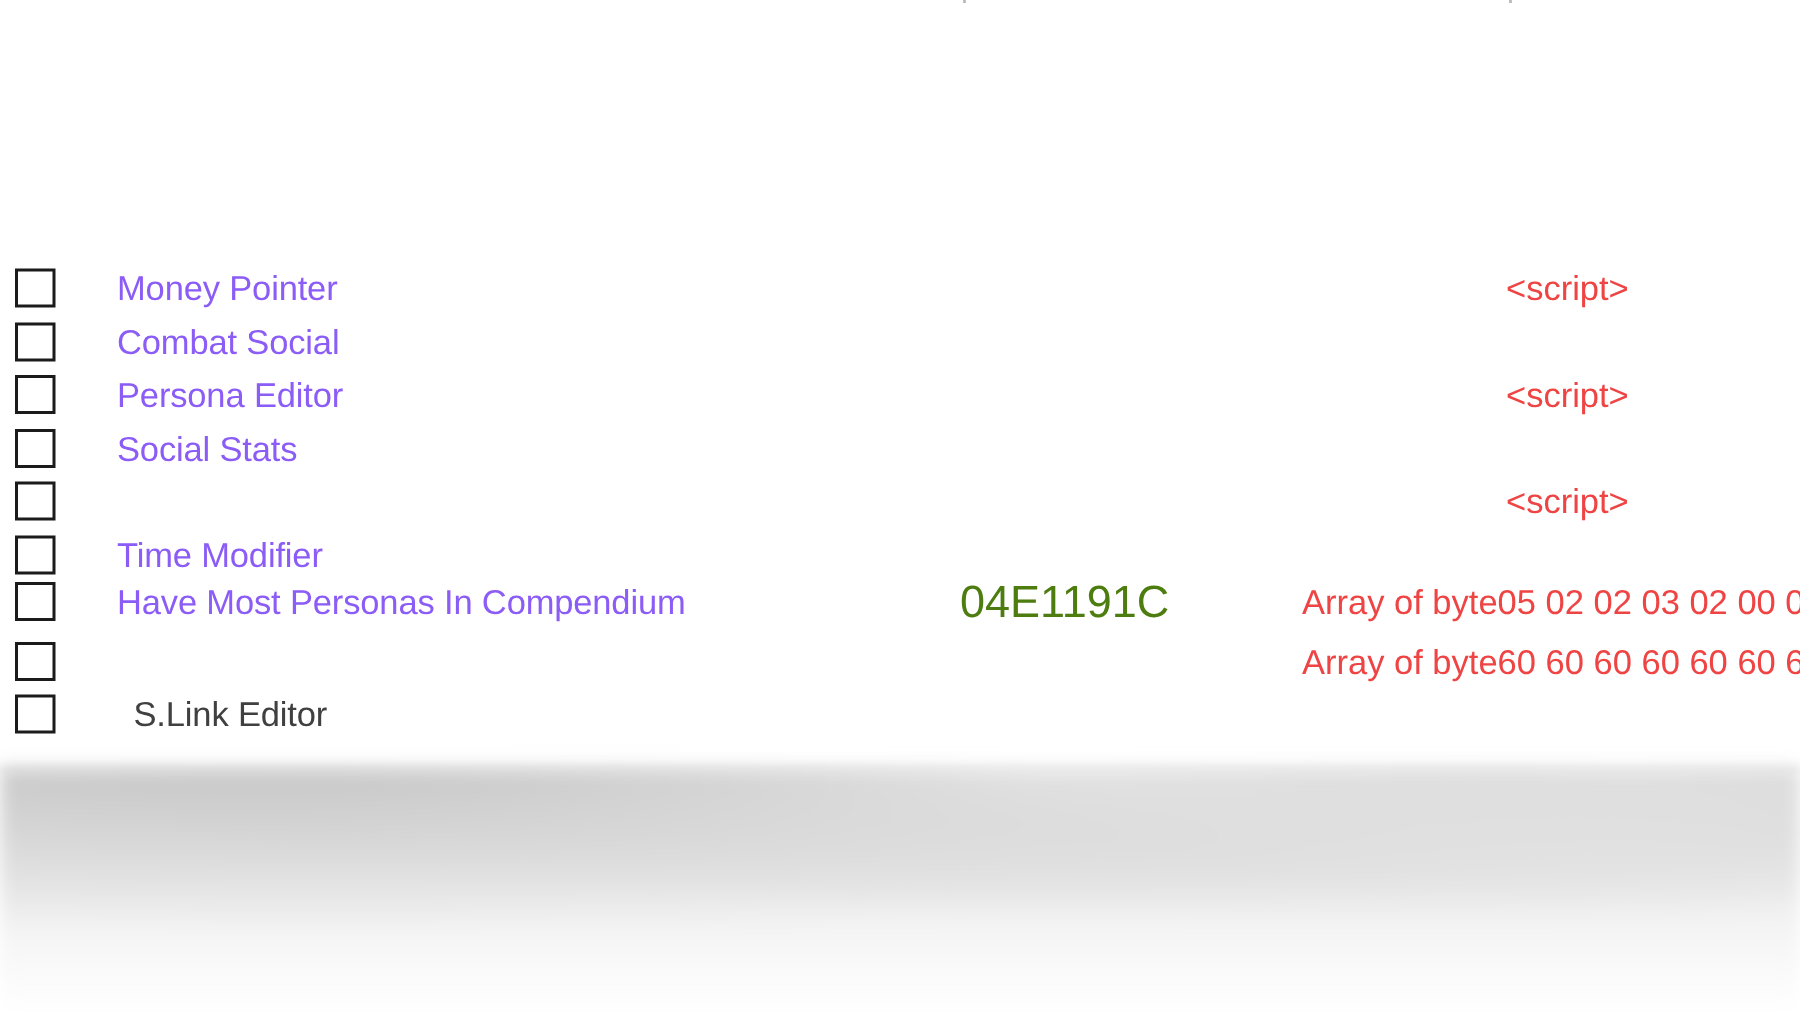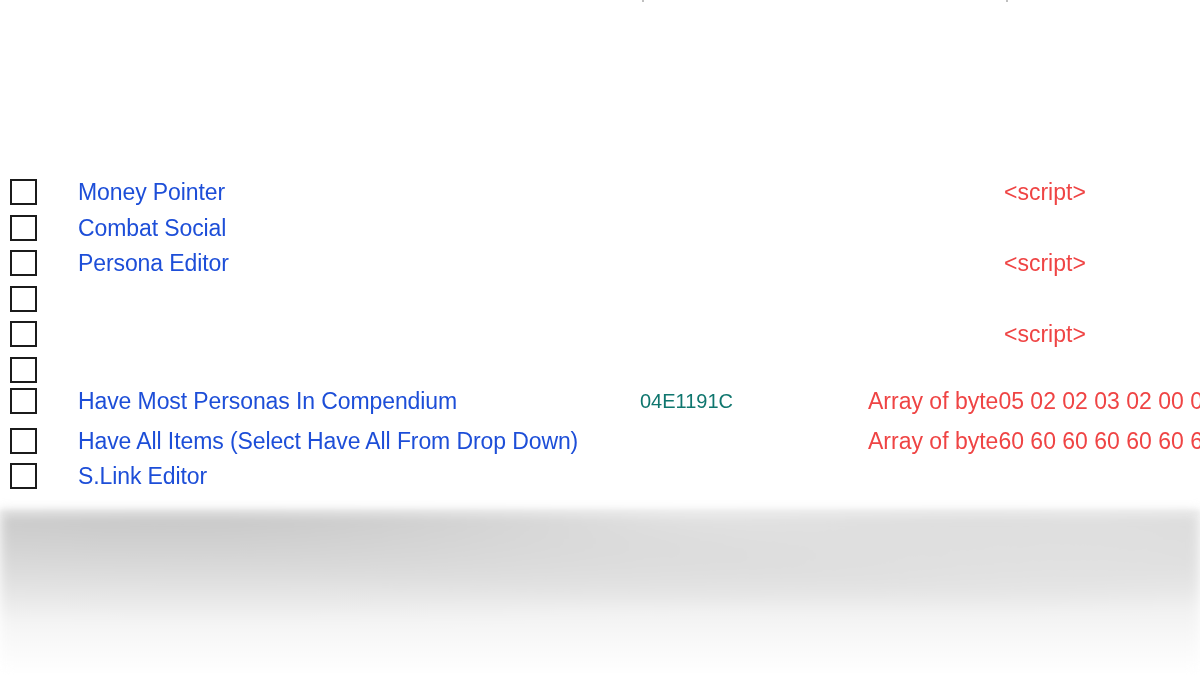--- a/index.html
+++ b/index.html
@@ -77,36 +77,36 @@
   .desc {
     position: absolute;
     left: 78px;
     top: 0;
     width: 556px;
     height: 35.5px;
     line-height: 35.5px;
     white-space: nowrap;
     overflow: hidden;
     font-size: 23px;
-    color: #1d4ed8;
+    color: #8b5cf6;
     letter-spacing: -0.1px;
   }
-  .desc.red { color: #1d4ed8; }
+  .desc.red { color: #404040; margin-left: 11px; }
 
   .addr {
     position: absolute;
     left: 640px;
     top: 0;
     width: 224px;
     height: 35.5px;
     line-height: 35.5px;
     white-space: nowrap;
     overflow: hidden;
-    font-size: 20px;
-    color: #0f766e;
+    font-size: 30px;
+    color: #4d7c0f;
   }
 
   .typeval {
     position: absolute;
     left: 868px;
     top: 0;
     width: 332px;
     height: 35.5px;
     line-height: 35.5px;
     white-space: nowrap;
@@ -172,46 +172,47 @@
 
     <div class="row" style="top:246px;">
       <div class="checkbox"></div>
       <div class="desc">Persona Editor</div>
       <div class="addr"></div>
       <div class="typeval script">&lt;script&gt;</div>
     </div>
 
     <div class="row" style="top:281.5px;">
       <div class="checkbox"></div>
+      <div class="desc">Social Stats</div>
       <div class="addr"></div>
       <div class="typeval"></div>
     </div>
 
     <div class="row" style="top:317px;">
       <div class="checkbox"></div>
       <div class="addr"></div>
       <div class="typeval script">&lt;script&gt;</div>
     </div>
 
     <div class="row" style="top:352.5px;">
       <div class="checkbox"></div>
+      <div class="desc">Time Modifier</div>
       <div class="addr"></div>
       <div class="typeval"></div>
     </div>
 
     <div class="row" style="top:384px;">
       <div class="checkbox"></div>
       <div class="desc">Have Most Personas In Compendium</div>
       <div class="addr">04E1191C</div>
       <div class="typeval">Array of byte05 02 02 03 02 00 00</div>
     </div>
 
     <div class="row" style="top:423.5px;">
       <div class="checkbox"></div>
-      <div class="desc">Have All Items (Select Have All From Drop Down)</div>
       <div class="typeval">Array of byte60 60 60 60 60 60 60</div>
     </div>
 
     <div class="row" style="top:459px;">
       <div class="checkbox"></div>
       <div class="desc red">S.Link Editor</div>
       <div class="addr"></div>
       <div class="typeval"></div>
     </div>
 

